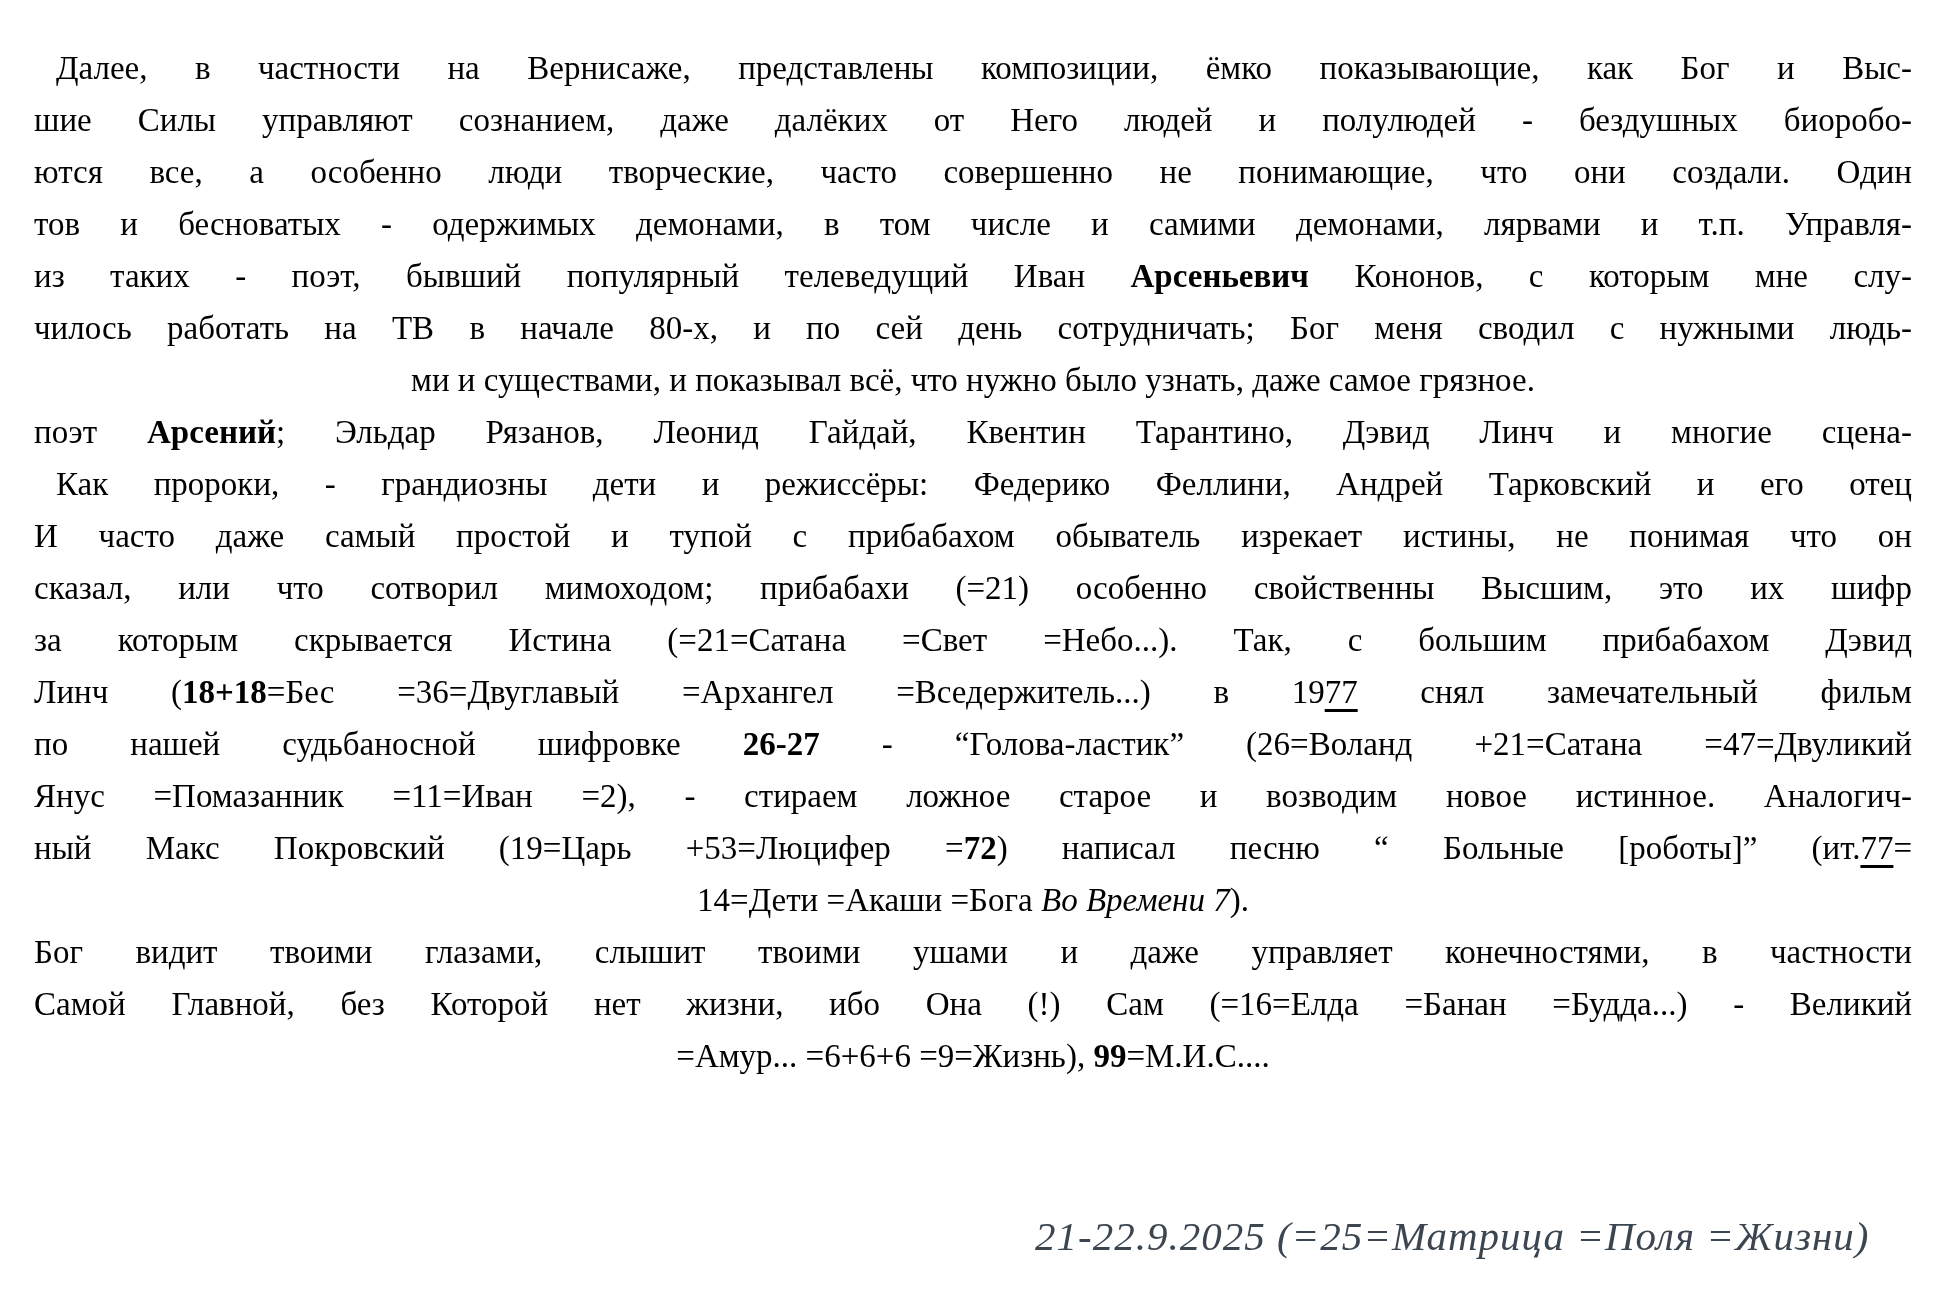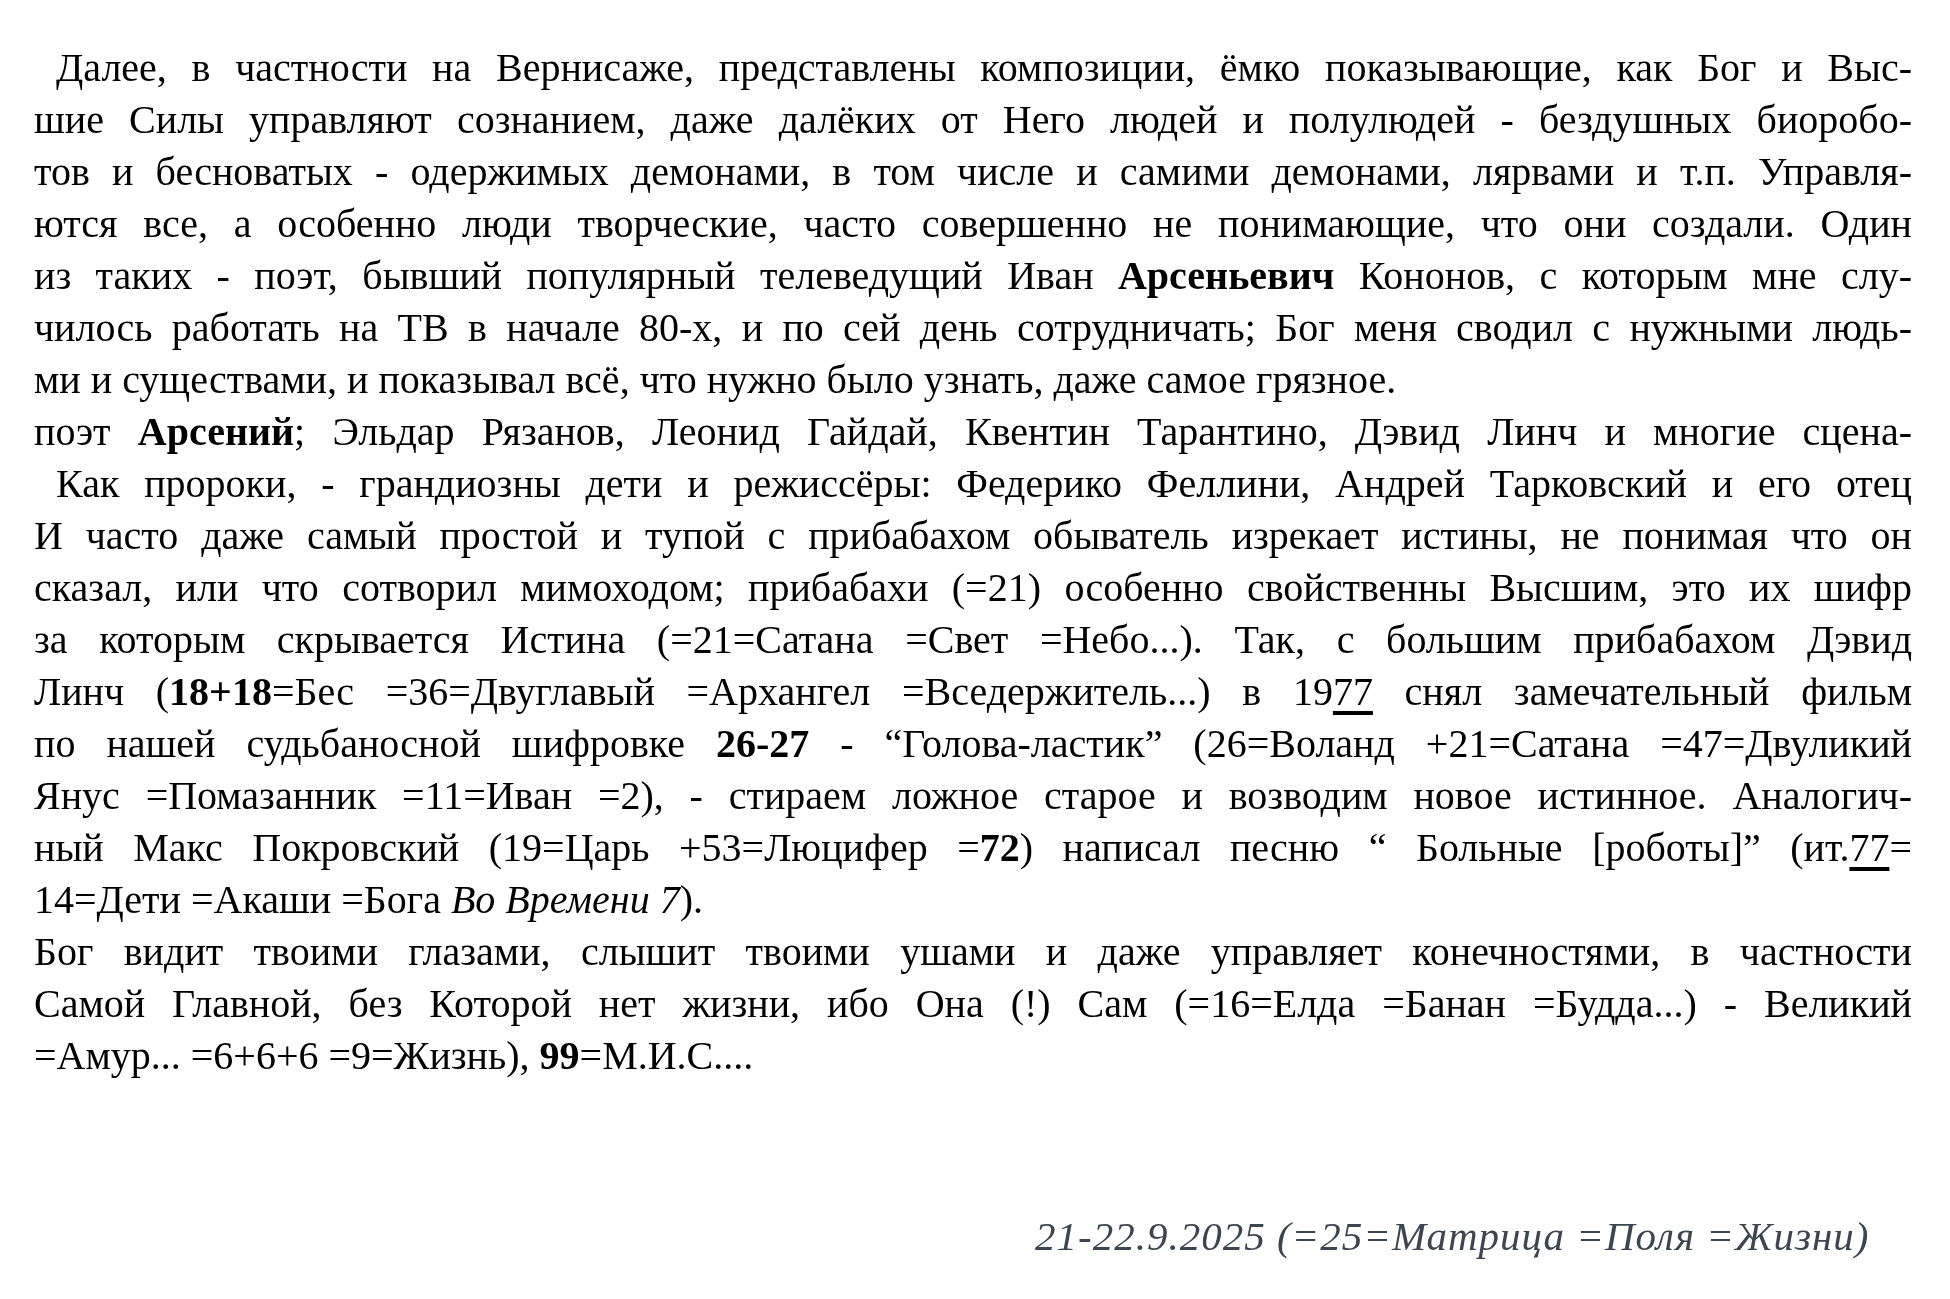--- a/index.html
+++ b/index.html
@@ -14,27 +14,27 @@
     background: #ffffff;
     overflow: hidden;
     font-family: "Liberation Serif", "DejaVu Serif", serif;
     color: #000000;
   }
   .text-block {
     position: absolute;
     left: 34px;
     top: 42px;
     width: 1878px;
-    font-size: 40px;
+    font-size: 33px;
     line-height: 52px;
   }
   .line {
     height: 52px;
     overflow: hidden;
-    text-align: left;
+    text-align: center;
   }
   .line.just {
     text-align: justify;
     text-align-last: justify;
   }
   .line.ind {
     text-indent: 22px;
   }
   .run-b { font-weight: bold; }
   .run-i { font-style: italic; }
@@ -49,22 +49,22 @@
     white-space: nowrap;
   }
 </style>
 </head>
 <body>
 
 <div class="page" style="background: rgb(255, 255, 255); color: rgb(0, 0, 0);">
   <div class="text-block" id="text-block">
       <div class="line just ind"><span class="">Далее, в частности на Вернисаже, представлены композиции, ёмко показывающие, как Бог и Выс-</span></div>
       <div class="line just"><span class="">шие Силы управляют сознанием, даже далёких от Него людей и полулюдей - бездушных биоробо-</span></div>
+      <div class="line just"><span class="">ются все, а особенно люди творческие, часто совершенно не понимающие, что они создали. Один</span></div>
       <div class="line just"><span class="">тов и бесноватых - одержимых демонами, в том числе и самими демонами, лярвами и т.п. Управля-</span></div>
-      <div class="line just"><span class="">ются все, а особенно люди творческие, часто совершенно не понимающие, что они создали. Один</span></div>
       <div class="line just"><span class="">из таких - поэт, бывший популярный телеведущий Иван </span><span class="run-b ">Арсеньевич</span><span class=""> Кононов, с которым мне слу-</span></div>
       <div class="line just"><span class="">чилось работать на ТВ в начале 80-х, и по сей день сотрудничать; Бог меня сводил с нужными людь-</span></div>
       <div class="line"><span class="">ми и существами, и показывал всё, что нужно было узнать, даже самое грязное.</span></div>
       <div class="line just"><span class="">поэт </span><span class="run-b ">Арсений</span><span class="">; Эльдар Рязанов, Леонид Гайдай, Квентин Тарантино, Дэвид Линч и многие сцена-</span></div>
       <div class="line just ind"><span class="">Как пророки, - грандиозны дети и режиссёры: Федерико Феллини, Андрей Тарковский и его отец</span></div>
       <div class="line just"><span class="">И часто даже самый простой и тупой с прибабахом обыватель изрекает истины, не понимая что он</span></div>
       <div class="line just"><span class="">сказал, или что сотворил мимоходом; прибабахи (=21) особенно свойственны Высшим, это их шифр</span></div>
       <div class="line just"><span class="">за которым скрывается Истина (=21=Сатана =Свет =Небо...). Так, с большим прибабахом Дэвид</span></div>
       <div class="line just"><span class="">Линч (</span><span class="run-b ">18+18</span><span class="">=Бес =36=Двуглавый =Архангел =Вседержитель...) в 19</span><span class="run-u">77</span><span class=""> снял замечательный фильм</span></div>
       <div class="line just"><span class="">по нашей судьбаносной шифровке </span><span class="run-b ">26-27</span><span class=""> - “Голова-ластик” (26=Воланд +21=Сатана =47=Двуликий</span></div>

